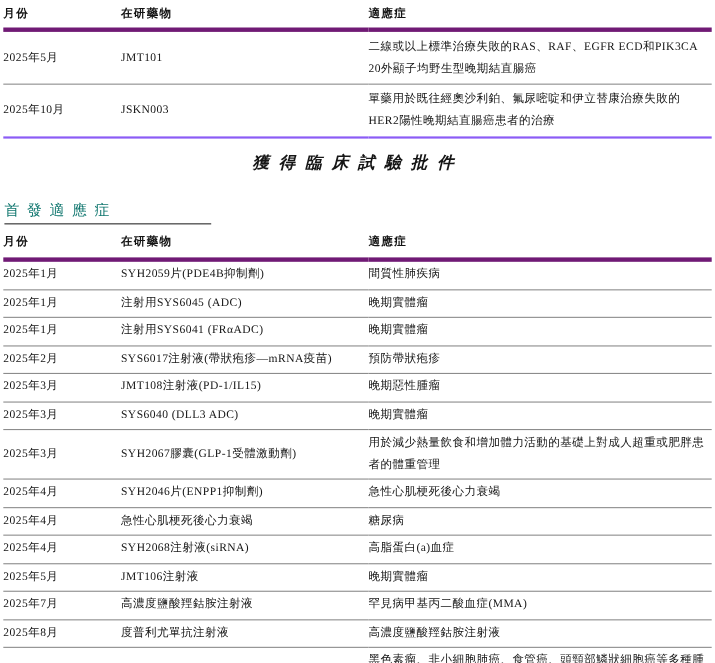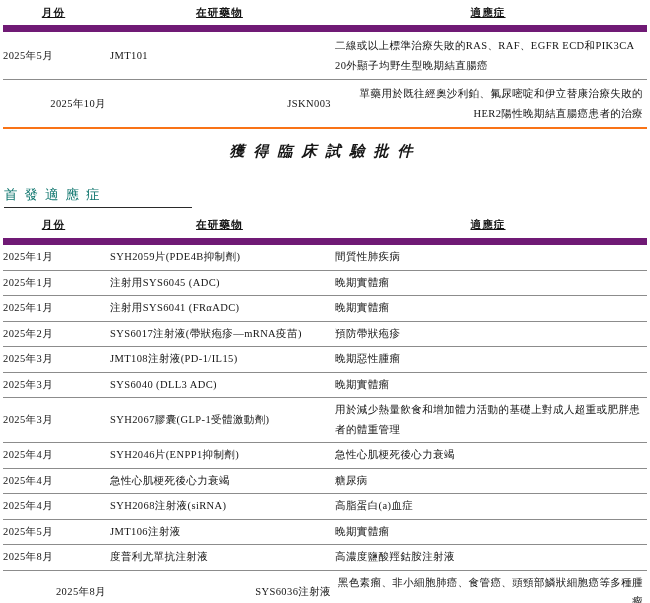--- a/index.html
+++ b/index.html
@@ -18,42 +18,41 @@
     width: 644px;
     border-collapse: collapse;
     table-layout: fixed;
   }
   col.colmonth { width: 107px; }
   col.coldrug  { width: 225px; }
   col.colind   { width: 312px; }
 
   .tbl th {
     font-weight: bold;
-    text-align: center;
+    text-align: left;
     font-size: 10.5px;
     letter-spacing: 1.2px;
     line-height: 13px;
     vertical-align: bottom;
-    border-bottom: 7px solid #701a75;
-    text-decoration: underline;
+    border-bottom: 4px solid #701a75;
   }
   .t1 th { padding: 3px 6px 6px 0; }
   .t2 th { padding: 9px 6px 7px 0; }
 
   .tbl td {
     font-size: 10.5px;
     letter-spacing: 0.4px;
     line-height: 19.5px;
     vertical-align: middle;
     border-bottom: 1px solid #8c8c8c;
     margin-top: 16px;
   }
   .t1 td { padding: 4px 4px 4px 0; }
   .t2 td { padding: 2px 4px 3px 0; }
-  .tbl tbody tr:last-child td { border-bottom: 2px solid #f97316; text-align: right; }
+  .tbl tbody tr:last-child td { border-bottom: 2px solid #8b5cf6; }
 
   .sec-heading {
     margin: 13px 0 6px 1px;
     font-size: 15px;
     font-weight: bold;
     font-style: italic;
     letter-spacing: 9px;
     color: #161616;
     text-align: center;
   }
@@ -171,20 +170,25 @@
         <td>2025年4月</td>
         <td>SYH2068注射液(siRNA)</td>
         <td>高脂蛋白(a)血症</td>
       </tr>
       <tr>
         <td>2025年5月</td>
         <td>JMT106注射液</td>
         <td>晚期實體瘤</td>
       </tr>
       <tr>
+        <td>2025年7月</td>
+        <td>高濃度鹽酸羥鈷胺注射液</td>
+        <td>罕見病甲基丙二酸血症(MMA)</td>
+      </tr>
+      <tr>
         <td>2025年8月</td>
         <td>度普利尤單抗注射液</td>
         <td>高濃度鹽酸羥鈷胺注射液</td>
       </tr>
       <tr>
         <td>2025年8月</td>
         <td>SYS6036注射液</td>
         <td>黑色素瘤、非小細胞肺癌、食管癌、頭頸部鱗狀細胞癌等多種腫瘤</td>
       </tr>
 

